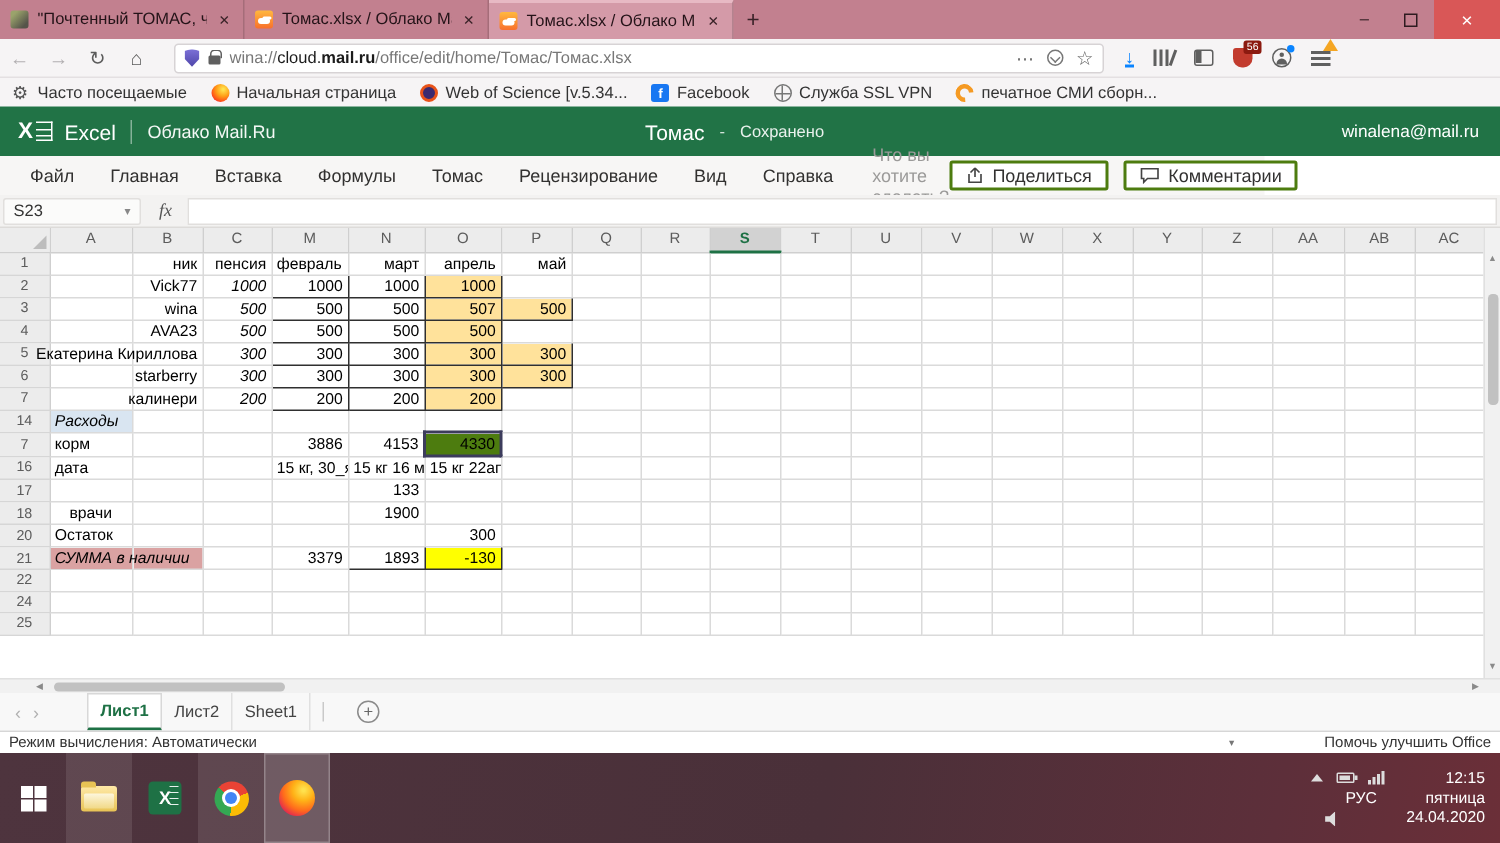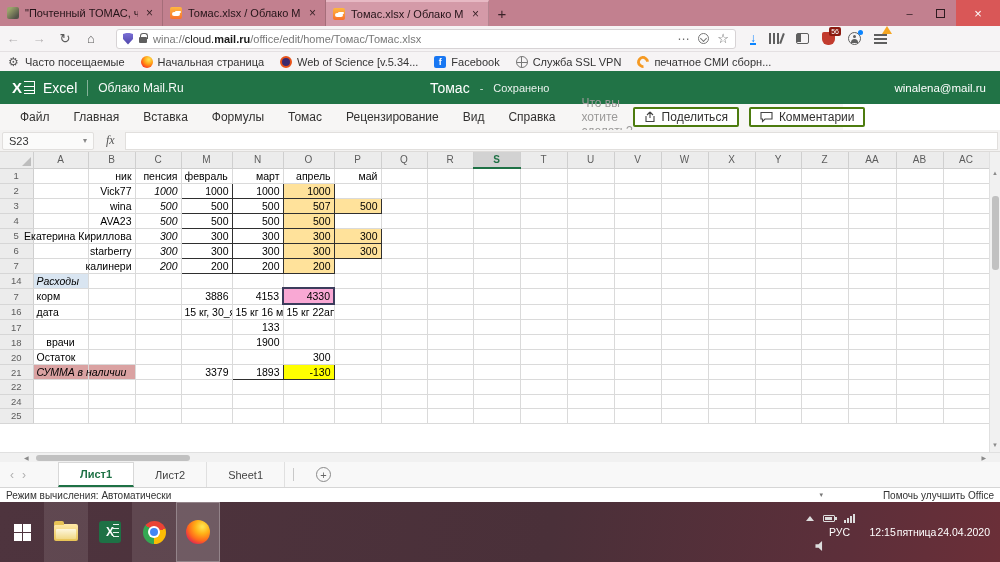--- a/index.html
+++ b/index.html
@@ -106,21 +106,21 @@
   .grid thead th{height:15px;background:#ececec;font-size:10px;color:#5c5c5c;text-align:center;line-height:15px;border-right:1px solid #cfcfcf;border-bottom:1px solid #cfcfcf}
   .grid thead th.cur{background:#d2d2d2;color:#1e7145;font-weight:bold;border-bottom:2px solid #1e7145}
   .grid thead th.hidbreak{border-left:1px solid #a9a9a9}
   .grid th.corner{background:#ececec;position:relative}
   .grid th.corner::after{content:"";position:absolute;right:2px;bottom:2px;border-left:9px solid transparent;border-bottom:9px solid #bdbdbd}
   .grid tbody th{background:#ececec;font-size:9.5px;color:#5c5c5c;text-align:center;border-right:1px solid #cfcfcf;border-bottom:1px solid #d6d6d6}
   .grid tbody th.cur{background:#d2d2d2;color:#1a1a1a;font-weight:bold;border-right:2px solid #1e7145}
   .grid td{height:14.5px;padding:0 3px;font-size:10.5px;color:#000;line-height:14px;white-space:nowrap}
   .c-b{font-weight:bold}.c-i{font-style:italic}.c-r{text-align:right}.c-c{text-align:center}
   .c-sm{font-size:7.5px;line-height:14px}
-  .f-tan{background:#ffe29b}.f-peri{background:#f9a8d4}.f-blue{background:#d9e5f1}.f-pink{background:#daa2a2}.f-yel{background:#ffff00}
+  .f-tan{background:#ffe29b}.f-peri{background:#4d7c0f}.f-blue{background:#d9e5f1}.f-pink{background:#daa2a2}.f-yel{background:#ffff00}
   .t-pur{color:#9c33c4}.t-red{color:#e00000}
   td.bd{border:1px solid #2f2f2f}
   td.bd2{border:2px solid #3c3c5c}
   td.sel{border:2px solid #1e7145;position:relative}
   td.sel::after{content:"";position:absolute;right:-1px;bottom:-1px;width:4px;height:4px;background:#1e7145}
   td.ov-host{position:relative;overflow:visible}
   .ovr{position:absolute;right:3px;top:0;line-height:14.5px;white-space:nowrap;z-index:2}
   .ovl{position:absolute;left:3px;top:0;line-height:14.5px;white-space:nowrap;z-index:2}
 
   
@@ -130,21 +130,21 @@
   .varr-dn{position:absolute;bottom:4px;left:0;width:100%}
   .hscroll{position:absolute;left:0;top:452px;width:1000px;height:10px;background:#f1f1f1;border-top:1px solid #e0e0e0}
   .hthumb{position:absolute;left:36px;top:2px;width:154px;height:6px;background:#c1c1c1;border-radius:3px}
   .harr{position:absolute;top:1px;font-size:6px;color:#8a8a8a}
   .harr.l{left:24px}.harr.r{right:14px}
 
   
   .sheetbar{position:absolute;left:0;top:462px;width:1000px;height:25px;background:#f8f8f8;display:flex;align-items:center;font-size:11px;color:#444}
   .snav{color:#b0b0b0;margin-left:10px;letter-spacing:8px;font-size:12px}
   .stabs{display:flex;align-items:stretch;height:25px;margin-left:24px}
-  .stab{display:flex;align-items:center;padding:0 21px;border-right:1px solid #e0e0e0}
+  .stab{display:flex;align-items:center;padding:0 8px;border-right:1px solid #e0e0e0}
   .stab.active{background:#fff;border:1px solid #d8d8d8;border-bottom:2px solid #1e7145;color:#1e7145;font-weight:bold}
   .ssep{width:1px;background:#c9c9c9;height:13px;align-self:center;margin:0 8px}
   .addsheet{width:15px;height:15px;border:1px solid #8a8a8a;border-radius:50%;display:flex;align-items:center;justify-content:center;font-size:11px;color:#666;margin-left:14px}
 
   
   .statusbar{position:absolute;left:0;top:487px;width:1000px;height:15px;background:#fff;border-top:1px solid #d6d6d6;display:flex;align-items:center;font-size:10px;color:#333}
   .status-left{margin-left:6px}
   .status-right{margin-left:auto;margin-right:6px;display:flex;align-items:center;gap:60px}
   .status-chev{font-size:7px;color:#777}
 
@@ -168,21 +168,21 @@
   .tray-icons{display:grid;grid-template-columns:auto auto auto;grid-template-rows:14px 14px 14px;align-items:center;justify-items:center;column-gap:9px;font-size:9px}
   .chev-up{width:0;height:0;border-left:4px solid transparent;border-right:4px solid transparent;border-bottom:5px solid #ddd}
   .batt{width:12px;height:7px;border:1px solid #ddd;border-radius:1px;position:relative}
   .batt::before{content:"";position:absolute;right:-3px;top:1.5px;width:2px;height:3px;background:#ddd}
   .batt::after{content:"";position:absolute;left:1px;top:1px;width:7px;height:3.5px;background:#ddd}
   .bars{display:flex;align-items:flex-end;gap:1px}
   .bars i{display:block;width:2px;background:#ddd}
   .bars i:nth-child(1){height:3px}.bars i:nth-child(2){height:5px}.bars i:nth-child(3){height:7px}.bars i:nth-child(4){height:9px}
   .lang{font-size:10.5px;color:#fff;grid-column:2/4}
   .spk{width:11px;height:10px;background:#ddd;clip-path:polygon(0 32%,28% 32%,60% 0,60% 100%,28% 68%,0 68%);grid-column:1/3}
-  .clock{display:flex;flex-direction:row;align-items:flex-end;gap:1px;font-size:10.5px;color:#fff;line-height:12px}
+  .clock{display:flex;flex-direction:column;align-items:flex-end;gap:1px;font-size:10.5px;color:#fff;line-height:12px}
 </style>
 </head>
 <body>
 
 <div class="screen">
 
   <div class="tabstrip">
     <div class="tabs">
         <div class="tab">
           <span class="favicon fav-cat"></span>

